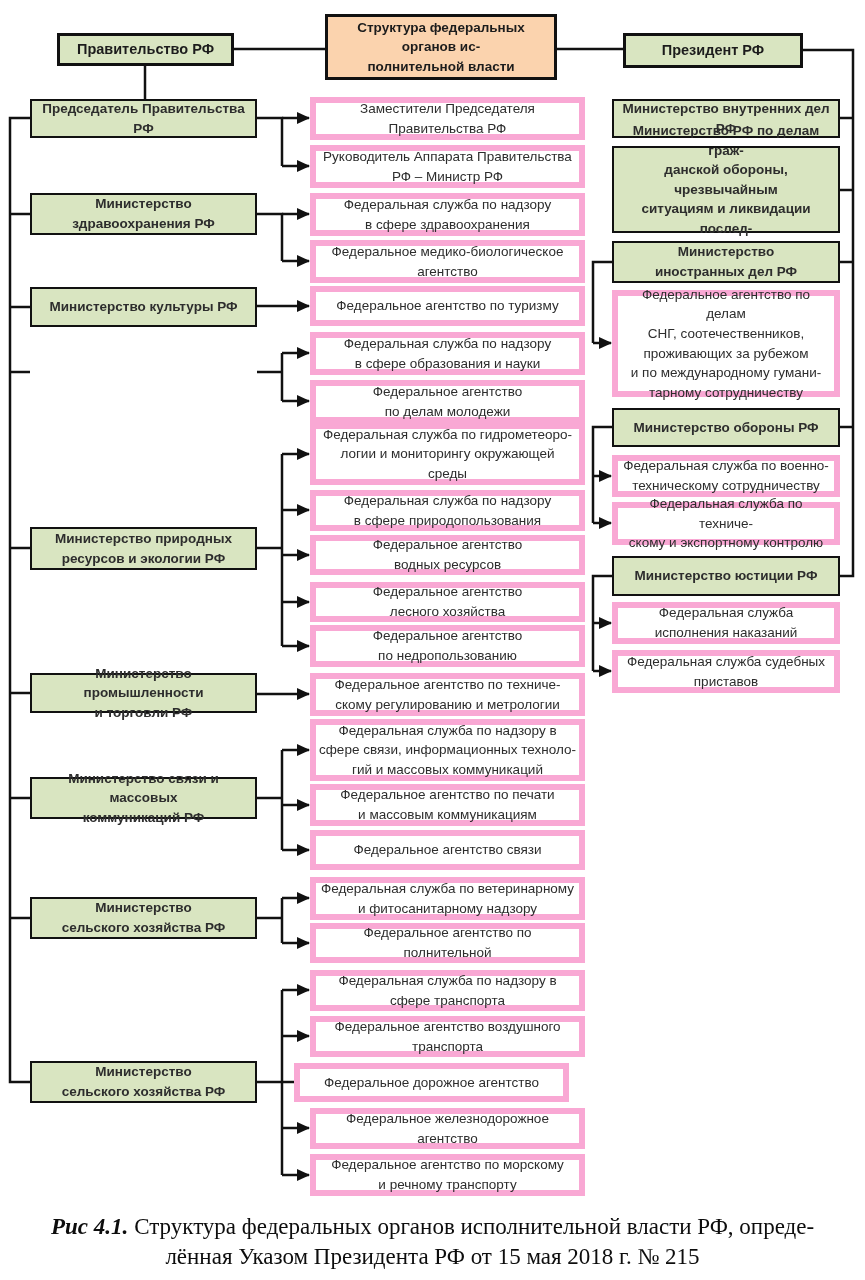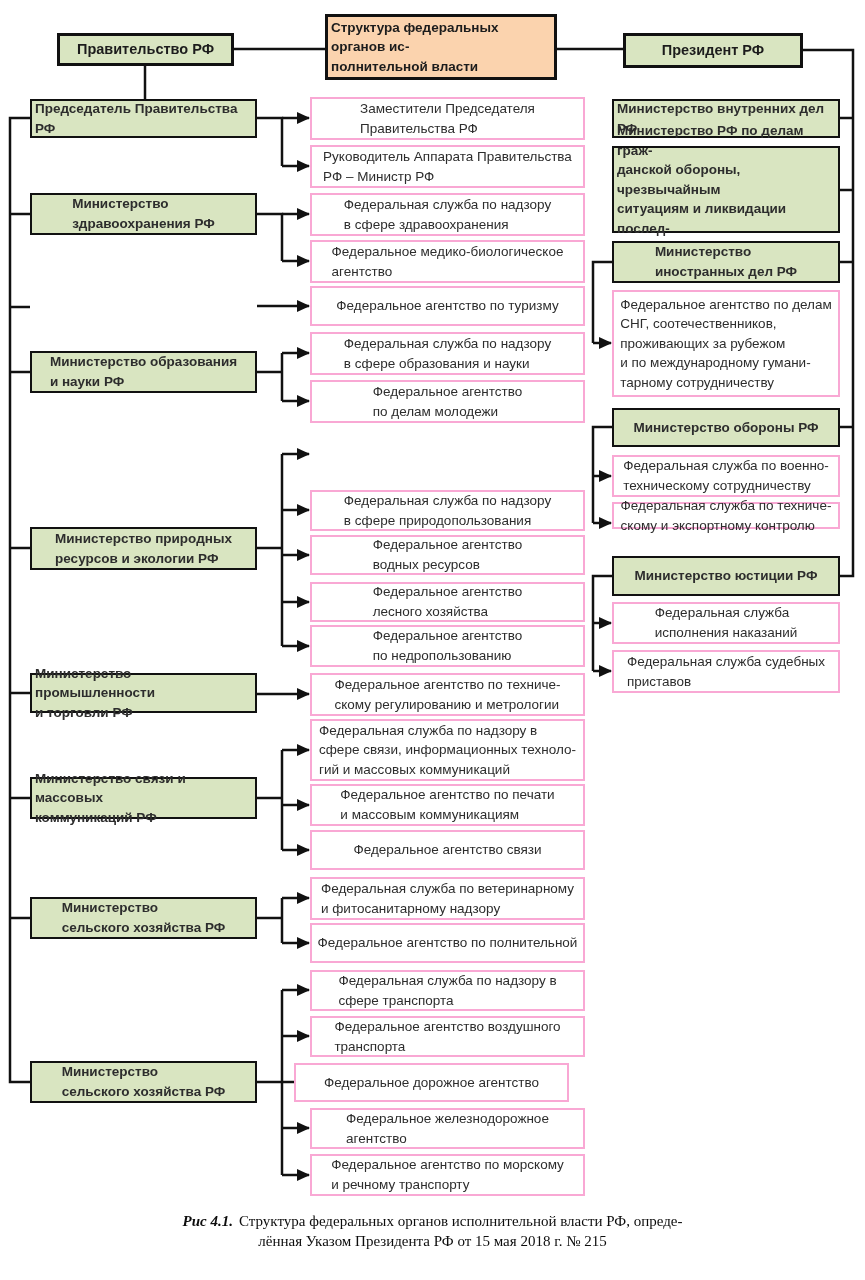--- a/index.html
+++ b/index.html
@@ -1,27 +1,27 @@
 <!DOCTYPE html>
 <html><head>
 <meta charset="utf-8">
 <style>
   html,body{margin:0;padding:0;background:#ffffff;}
   #canvas{position:relative;width:865px;height:1280px;background:#ffffff;
           font-family:"Liberation Sans",sans-serif;overflow:hidden;}
   .box{position:absolute;display:flex;align-items:center;justify-content:center;
-       text-align:left;box-sizing:border-box;white-space:pre-line;
+       text-align:center;box-sizing:border-box;white-space:pre-line;
        color:#2d2d2d;font-size:13.5px;line-height:1.45;padding:1px 3px;}
-  .w{background:#ffffff;border:2px solid #f9a8d4;}
+  .w{background:#ffffff;border:6px solid #f9a8d4;}
   .g{background:#d9e5c1;border:2px solid #111;font-weight:bold;}
   .top{border-width:3px;font-weight:bold;font-size:14.5px;color:#1c1c1c;}
   .t{background:#fbd3ae;border:3px solid #111;font-weight:bold;font-size:13.5px;color:#1c1c1c;}
   svg.wires{position:absolute;left:0;top:0;}
   .caption{position:absolute;left:0;top:1212px;width:865px;text-align:center;
-           font-family:"Liberation Serif",serif;font-size:15px;line-height:1.32;color:#0d0d0d;}
+           font-family:"Liberation Serif",serif;font-size:23px;line-height:1.32;color:#0d0d0d;}
   .caption .fig{font-weight:bold;font-style:italic;margin-right:6px;}
 </style>
 </head>
 <body>
 
 <div id="canvas">
 
   <svg class="wires" width="865" height="1280">
     <defs>
       <marker id="arr" markerUnits="userSpaceOnUse" markerWidth="13" markerHeight="12" refX="12" refY="6" orient="auto">
@@ -99,22 +99,21 @@
   </svg>
 
   <div class="box g top" style="left:57px;top:33px;width:177px;height:33px">Правительство РФ</div>
   <div class="box t" style="left:325px;top:14px;width:232px;height:66px">Структура федеральных органов ис-
 полнительной власти</div>
   <div class="box g top" style="left:623px;top:33px;width:180px;height:35px">Президент РФ</div>
 
   <div class="box g" style="left:30px;top:99px;width:227px;height:39px">Председатель Правительства РФ</div>
   <div class="box g" style="left:30px;top:193px;width:227px;height:42px">Министерство
 здравоохранения РФ</div>
-  <div class="box g" style="left:30px;top:351px;width:227px;height:42px">Министерство образования
-и науки РФ</div>
+  <div class="box g" style="left:30px;top:287px;width:227px;height:40px">Министерство культуры РФ</div>
   <div class="box g" style="left:30px;top:527px;width:227px;height:43px">Министерство природных
 ресурсов и экологии РФ</div>
   <div class="box g" style="left:30px;top:673px;width:227px;height:40px">Министерство промышленности
 и торговли РФ</div>
   <div class="box g" style="left:30px;top:777px;width:227px;height:42px">Министерство связи и массовых
 коммуникаций РФ</div>
   <div class="box g" style="left:30px;top:897px;width:227px;height:42px">Министерство
 сельского хозяйства РФ</div>
   <div class="box g" style="left:30px;top:1061px;width:227px;height:42px">Министерство
 сельского хозяйства РФ</div>
@@ -125,20 +124,23 @@
 РФ – Министр РФ</div>
   <div class="box w" style="left:310px;top:193px;width:275px;height:43px">Федеральная служба по надзору
 в сфере здравоохранения</div>
   <div class="box w" style="left:310px;top:240px;width:275px;height:43px">Федеральное медико-биологическое
 агентство</div>
   <div class="box w" style="left:310px;top:286px;width:275px;height:40px">Федеральное агентство по туризму</div>
   <div class="box w" style="left:310px;top:332px;width:275px;height:43px">Федеральная служба по надзору
 в сфере образования и науки</div>
   <div class="box w" style="left:310px;top:380px;width:275px;height:43px">Федеральное агентство
 по делам молодежи</div>
+  <div class="box w" style="left:310px;top:423px;width:275px;height:62px">Федеральная служба по гидрометеоро-
+логии и мониторингу окружающей
+среды</div>
   <div class="box w" style="left:310px;top:490px;width:275px;height:41px">Федеральная служба по надзору
 в сфере природопользования</div>
   <div class="box w" style="left:310px;top:535px;width:275px;height:40px">Федеральное агентство
 водных ресурсов</div>
   <div class="box w" style="left:310px;top:582px;width:275px;height:40px">Федеральное агентство
 лесного хозяйства</div>
   <div class="box w" style="left:310px;top:625px;width:275px;height:42px">Федеральное агентство
 по недропользованию</div>
   <div class="box w" style="left:310px;top:673px;width:275px;height:43px">Федеральное агентство по техниче-
 скому регулированию и метрологии</div>
@@ -169,21 +171,21 @@
   <div class="box g" style="left:612px;top:241px;width:228px;height:42px">Министерство
 иностранных дел РФ</div>
   <div class="box w" style="left:612px;top:290px;width:228px;height:107px">Федеральное агентство по делам
 СНГ, соотечественников,
 проживающих за рубежом
 и по международному гумани-
 тарному сотрудничеству</div>
   <div class="box g" style="left:612px;top:408px;width:228px;height:39px">Министерство обороны РФ</div>
   <div class="box w" style="left:612px;top:455px;width:228px;height:42px">Федеральная служба по военно-
 техническому сотрудничеству</div>
-  <div class="box w" style="left:612px;top:502px;width:228px;height:27px">Федеральная служба по техниче-
+  <div class="box w" style="left:612px;top:502px;width:228px;height:43px">Федеральная служба по техниче-
 скому и экспортному контролю</div>
   <div class="box g" style="left:612px;top:556px;width:228px;height:40px">Министерство юстиции РФ</div>
   <div class="box w" style="left:612px;top:602px;width:228px;height:42px">Федеральная служба
 исполнения наказаний</div>
   <div class="box w" style="left:612px;top:650px;width:228px;height:43px">Федеральная служба судебных
 приставов</div>
 
   <div class="caption">
     <div><span class="fig">Рис 4.1.</span><span>Структура федеральных органов исполнительной власти РФ, опреде-</span></div>
     <div>лённая Указом Президента РФ от 15 мая 2018 г. № 215</div>

